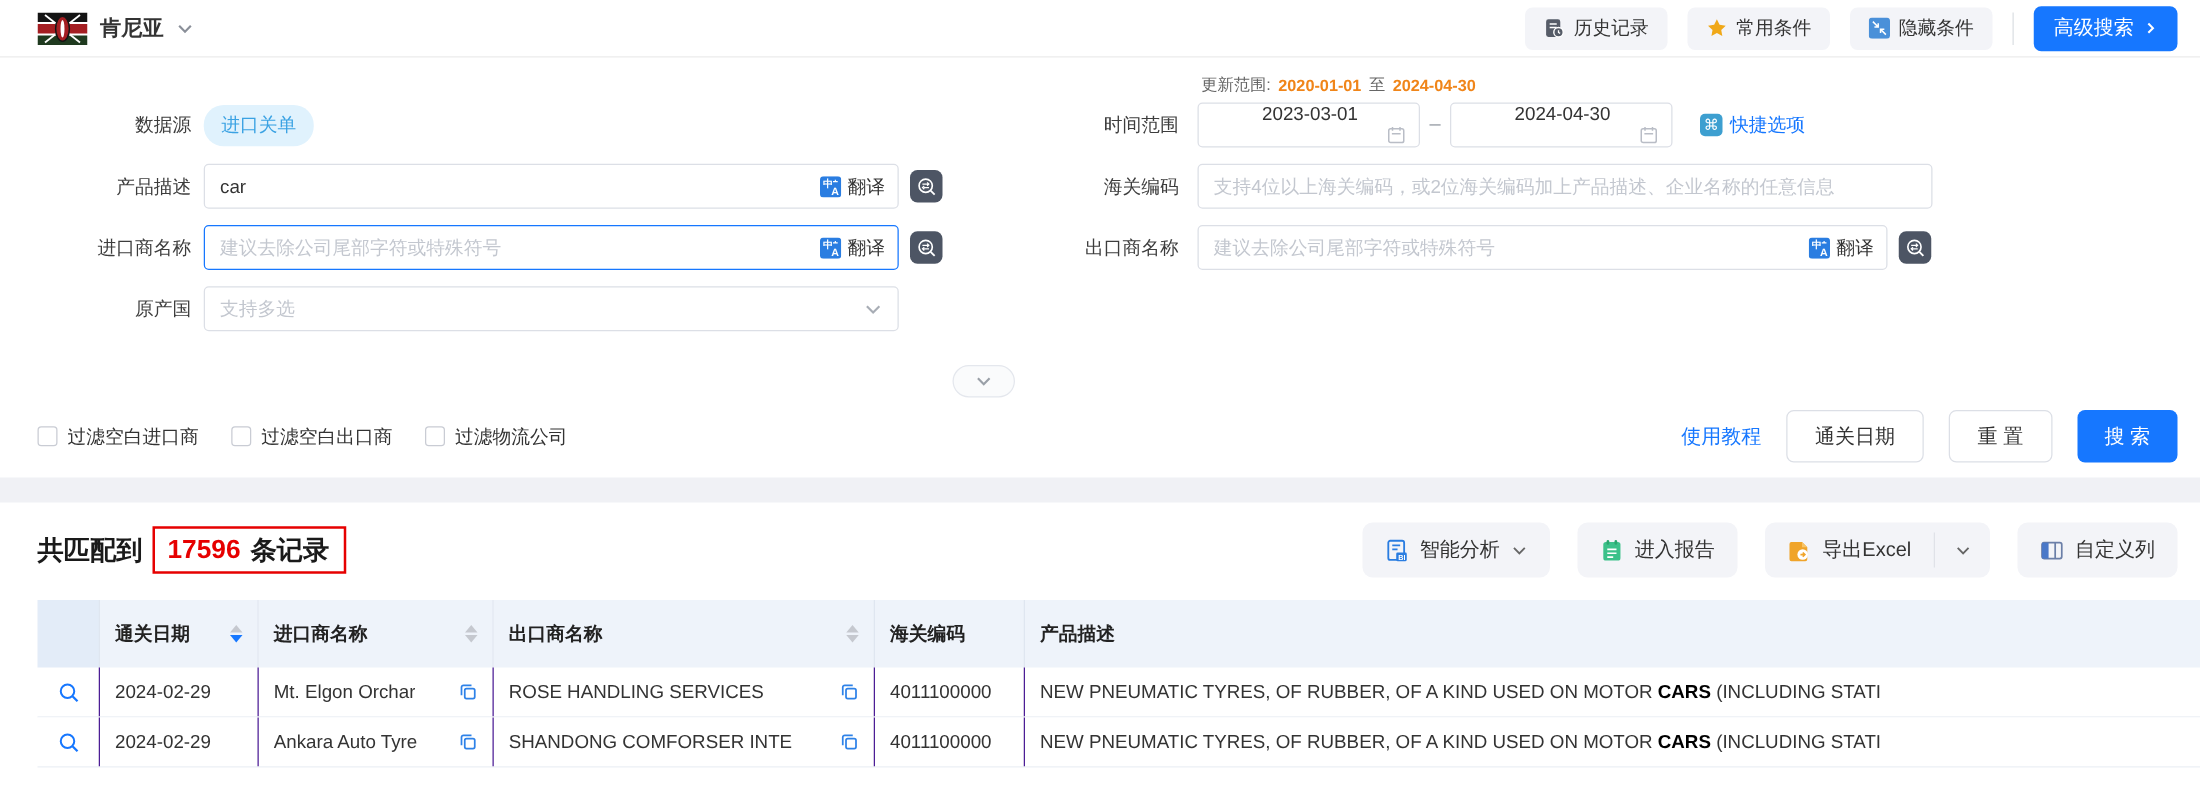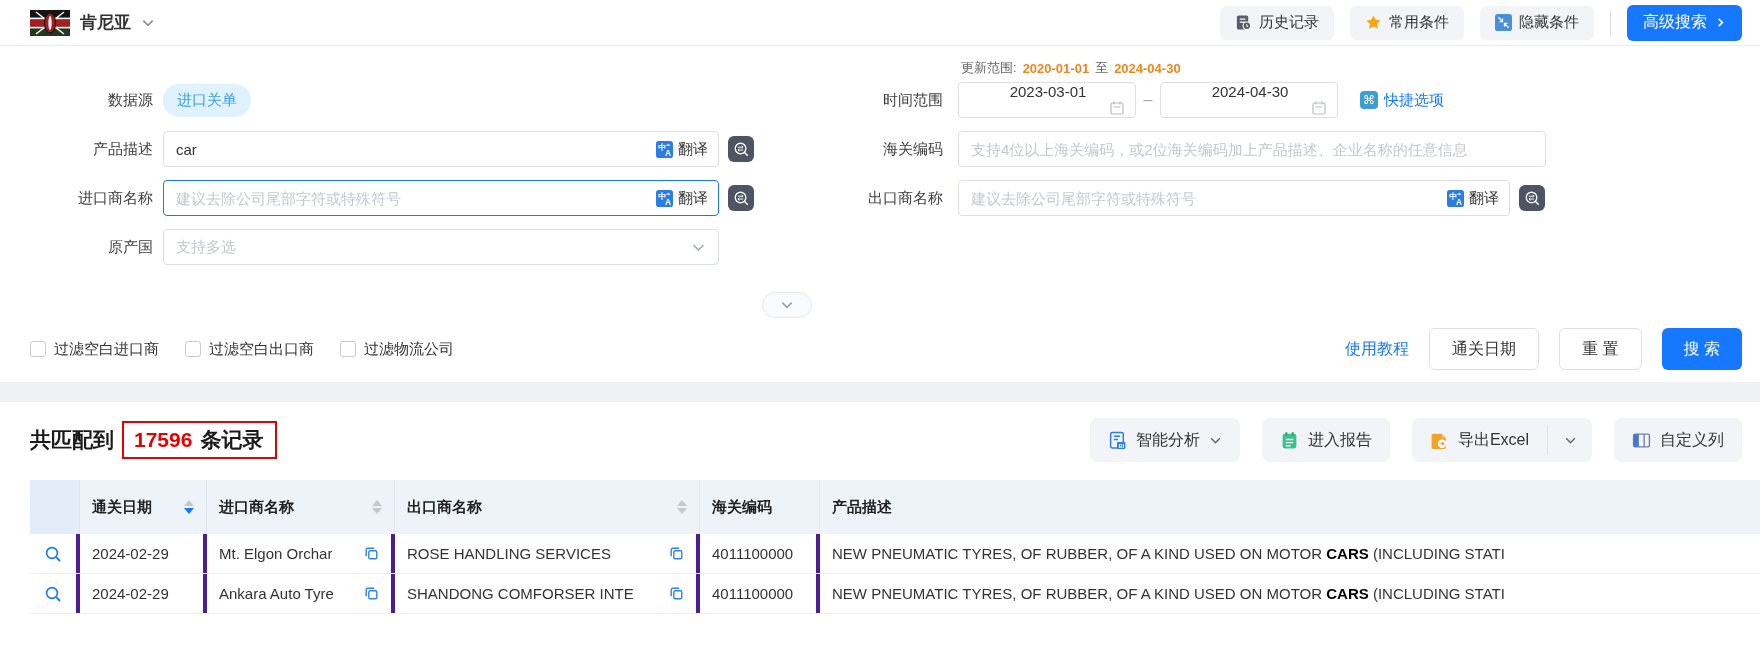--- a/index.html
+++ b/index.html
@@ -90,21 +90,21 @@
   .split-sep { width:1px; background:#e0e2e8; margin:8px 0; }
   .split-caret { width:44px; display:flex; align-items:center; justify-content:center; cursor:pointer; }
 
   
   .grid { margin:16px 0 0 30px; width:1730px; font-size:15px; }
   .g-head { display:flex; height:54px; }
   .g-row { display:flex; height:40px; border-bottom:1px solid #eceff5; background:#fff; }
   .hc { background:#eef3fa; display:flex; align-items:center; font-weight:700; color:#222;
     border-right:1px solid #dfe6f0; padding:0 12px; }
   .hc.first { background:#e3ecf8; }
-  .bc { display:flex; align-items:center; padding:0 12px; border-right:4px solid #4c1d95;
+  .bc { display:flex; align-items:center; padding:0 12px; border-right:1px solid #4c1d95;
     overflow:hidden; white-space:nowrap; }
   .c0 { width:50px; flex:none; justify-content:center; }
   .c1 { width:127px; flex:none; }
   .c2 { width:188px; flex:none; }
   .c3 { width:305px; flex:none; }
   .c4 { width:120px; flex:none; }
   .c5 { flex:1; border-right:none; }
   .sorter { display:flex; flex-direction:column; gap:2px; margin-left:auto; padding-left:8px; cursor:pointer; }
   .tri-up { width:0; height:0; border-left:5px solid transparent; border-right:5px solid transparent;
     border-bottom:6px solid #c5c8cf; }

